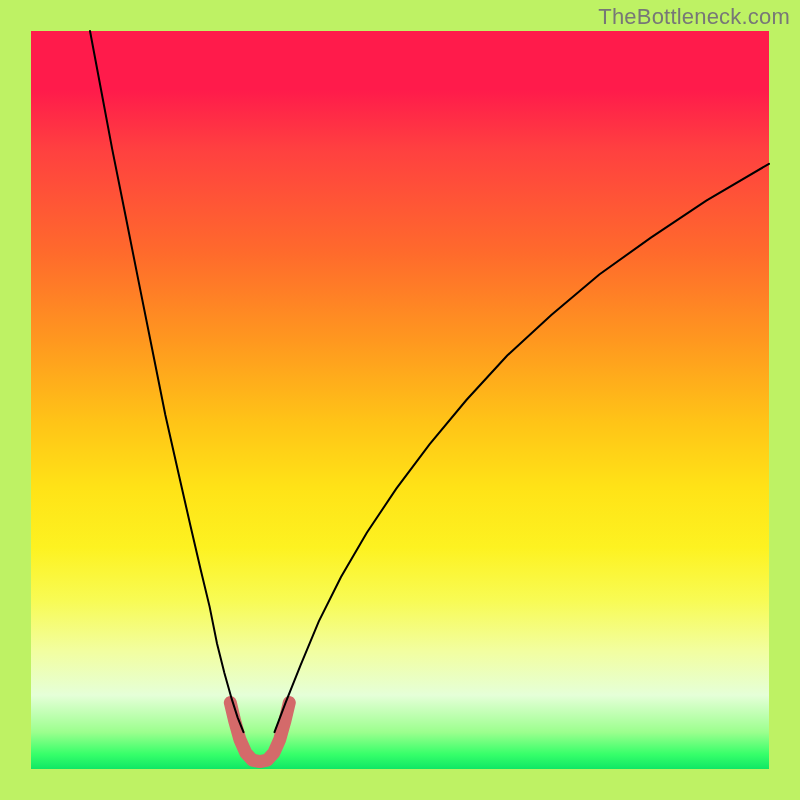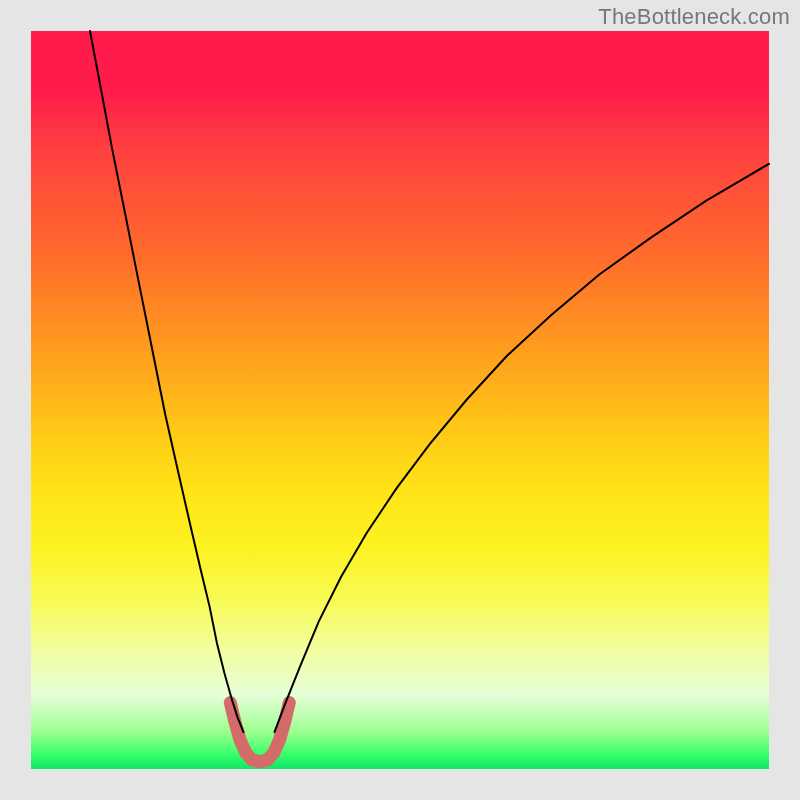--- a/index.html
+++ b/index.html
@@ -9,21 +9,21 @@
     height: 800px;
     background: #000;
     font-family: Arial, Helvetica, sans-serif;
     overflow: hidden;
   }
   .frame {
     position: absolute;
     left: 0; top: 0;
     width: 800px;
     height: 800px;
-    background: #e5e5e5;
+    background: #bef264;
   }
   .plot {
     position: absolute;
     left: 31px;
     top: 31px;
     width: 738px;
     height: 738px;
     
     background: linear-gradient(
       to bottom,

